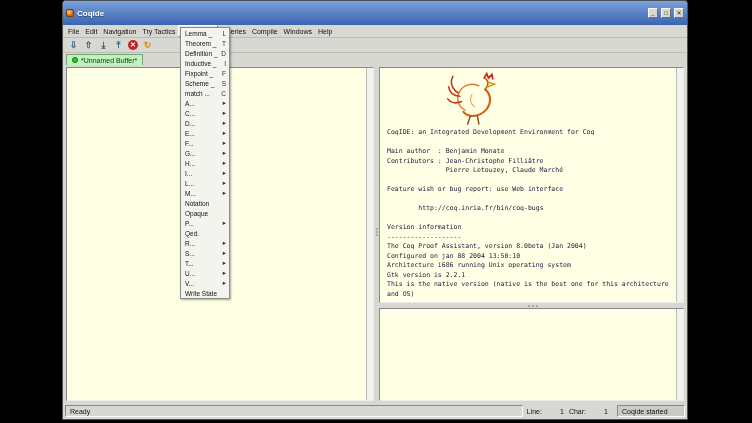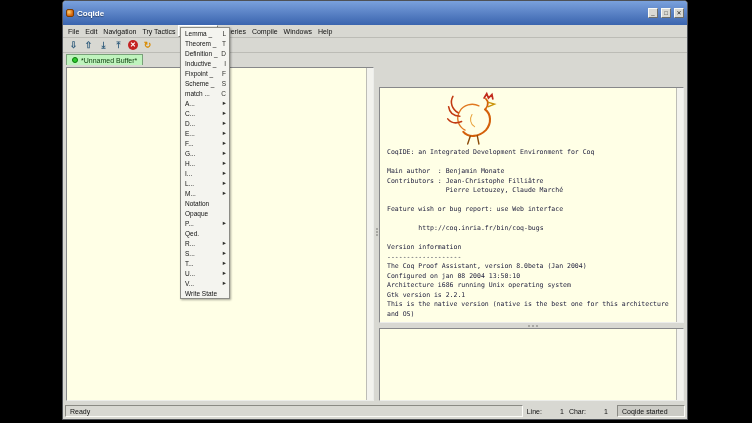--- a/index.html
+++ b/index.html
@@ -45,21 +45,21 @@
   
   .main { flex:1; min-height:0; display:flex; padding:2px 3px; background:#d8d8d2; }
   .pane { background:var(--buffer-bg,#ffffe6); border:1px solid;
           border-color:#87888a #ecedea #ecedea #87888a; position:relative; overflow:hidden; }
   .editor-pane { flex:0 0 308px; }
   .v-splitter { flex:0 0 5px; position:relative; }
   .v-splitter .dots { position:absolute; top:48%; left:1px; width:3px; }
   .v-splitter .dots i, .h-splitter .dots i { display:block; width:2px; height:2px; border-radius:50%;
           background:#9a9a94; margin:1px auto; }
   .h-splitter .dots { position:absolute; left:49%; top:1px; display:flex; gap:2px; }
-  .right-col { flex:1; min-width:0; display:flex; flex-direction:column;margin-top:20px; }
+  .right-col { flex:1; min-width:0; display:flex; flex-direction:column; }
   .goal-pane { flex:0 0 236px; }
   .h-splitter { flex:0 0 5px; position:relative; }
   .message-pane { flex:1; }
   .scrollbar { position:absolute; right:0; top:0; bottom:0; width:7px; background:#f3f3ee;
                border-left:1px solid #bdbdb6; }
   .coq-logo { display:block; margin:2px 0 0 66px; }
   .goal-text { font-family:"DejaVu Sans Mono", monospace; font-size:6.5px; line-height:9.5px;
                color:#1c1c3a; white-space:pre-wrap; margin:2px 8px 0 7px; }
 
   

